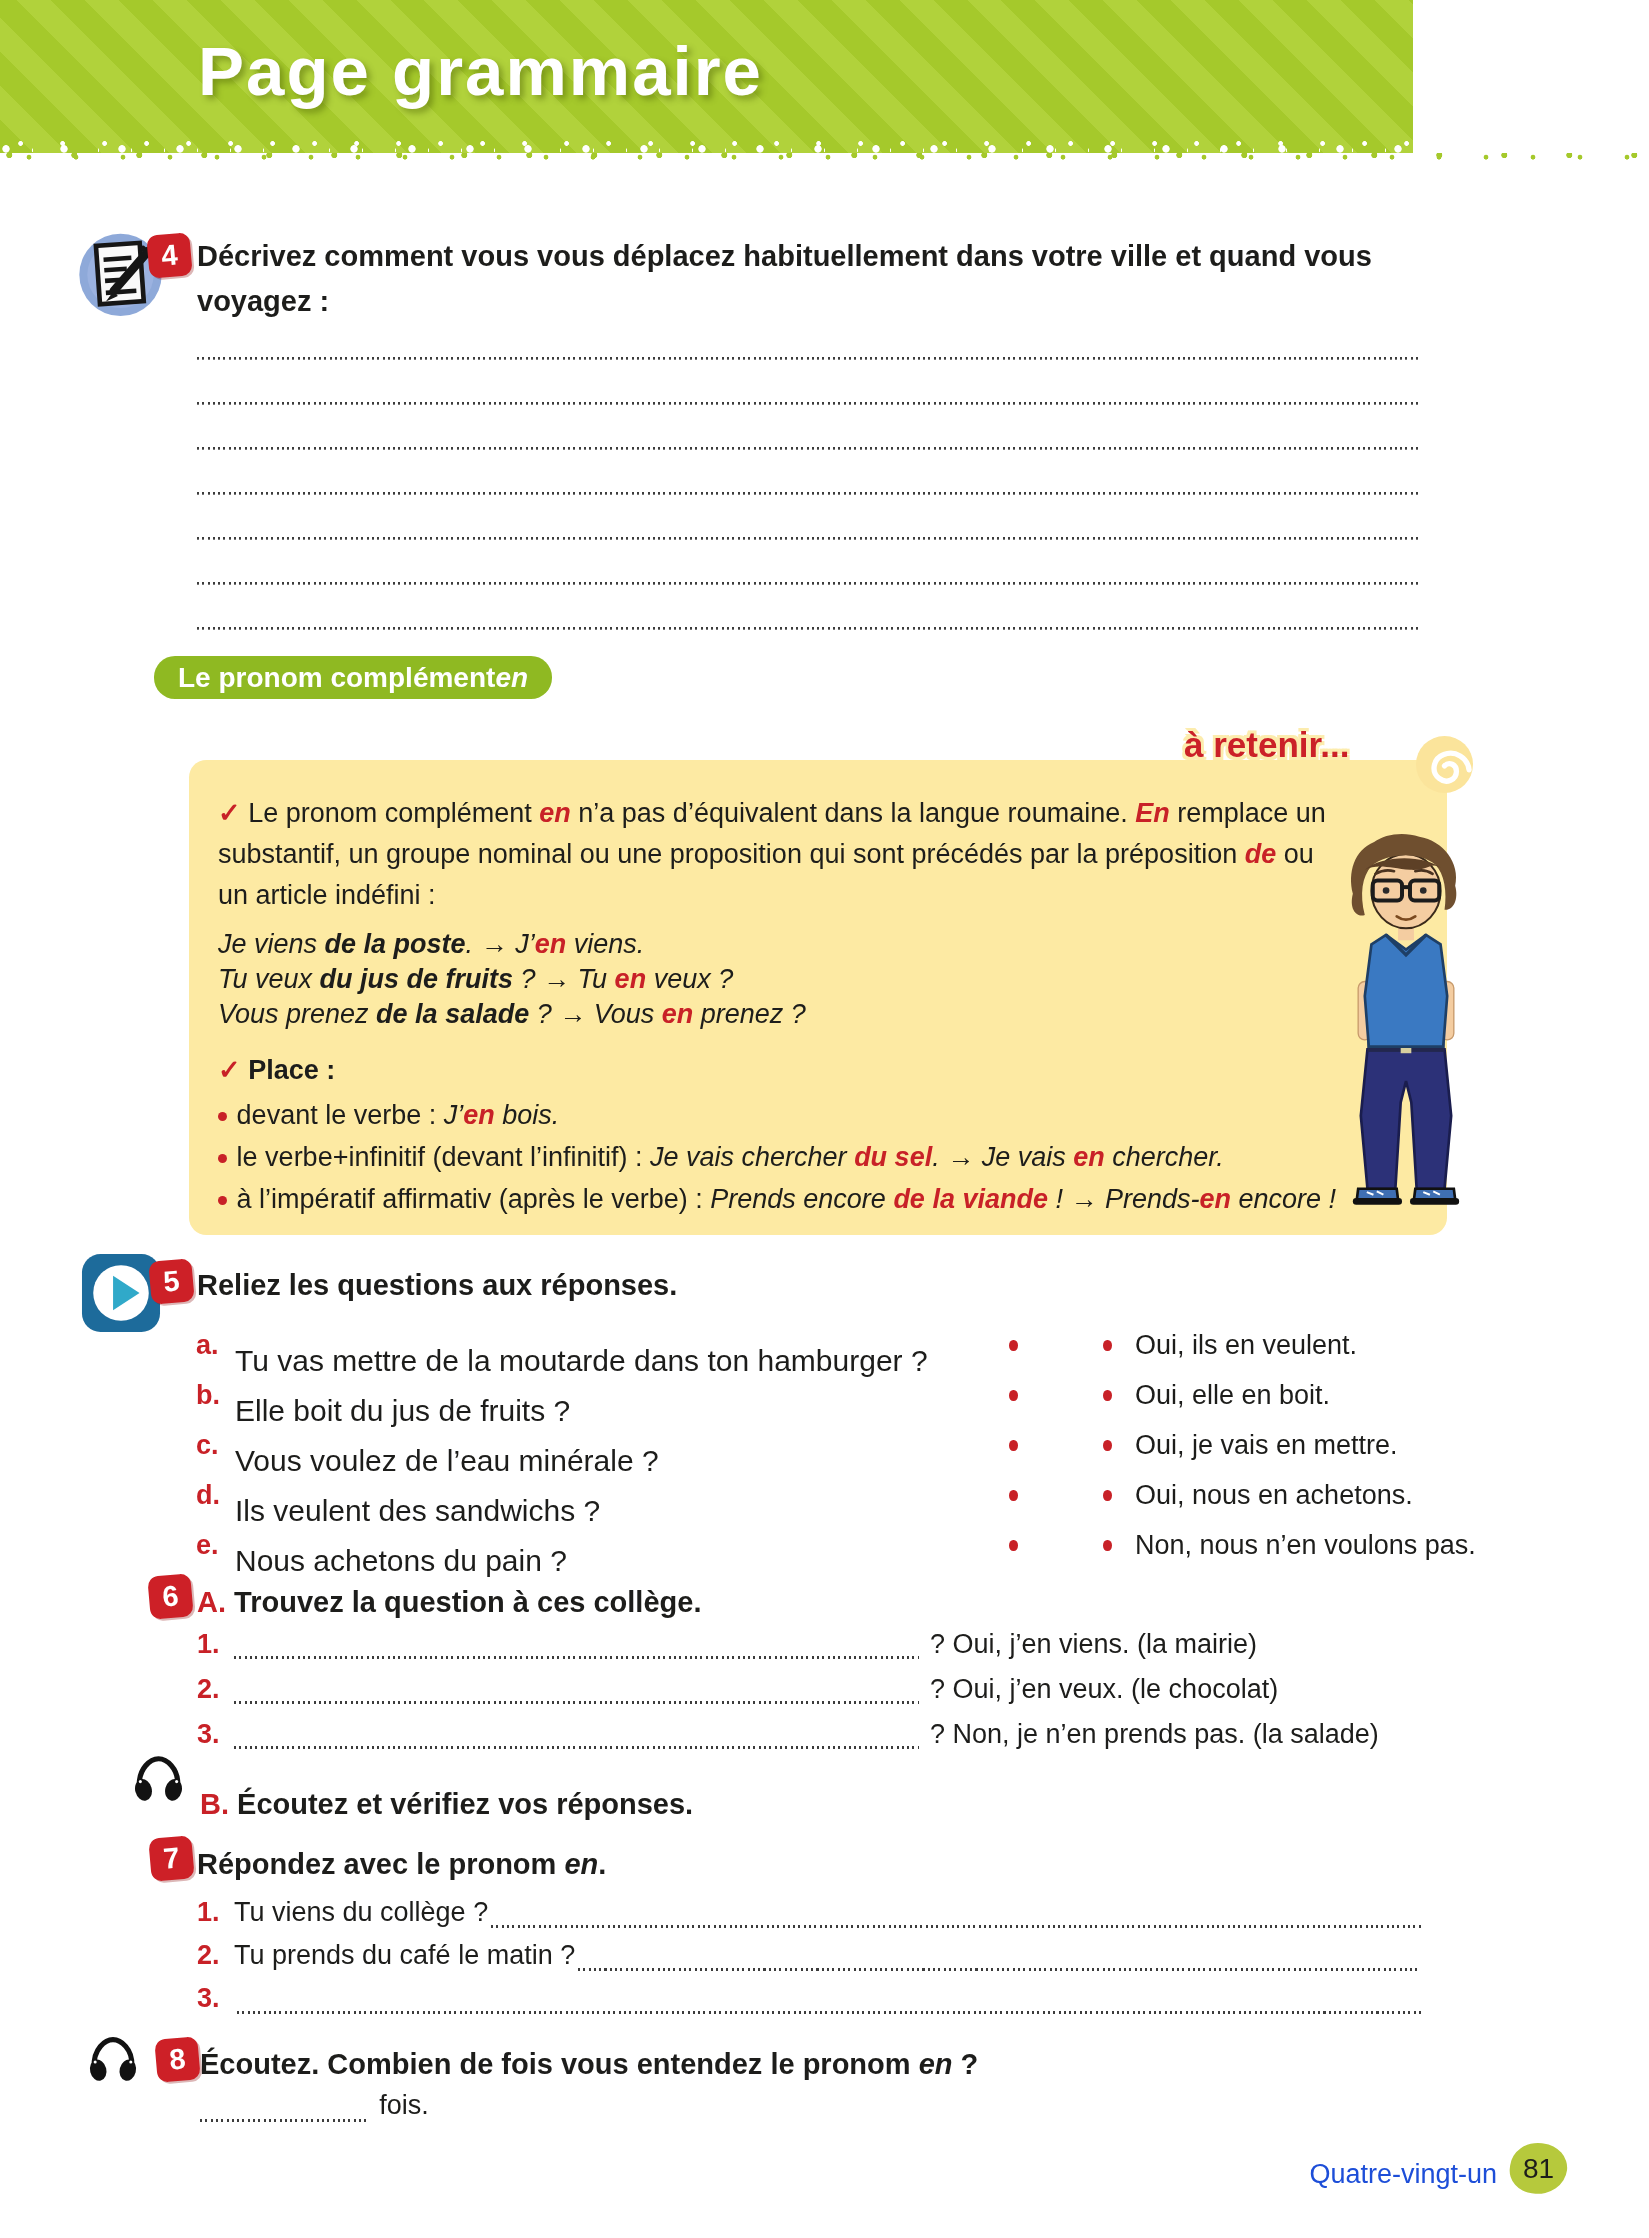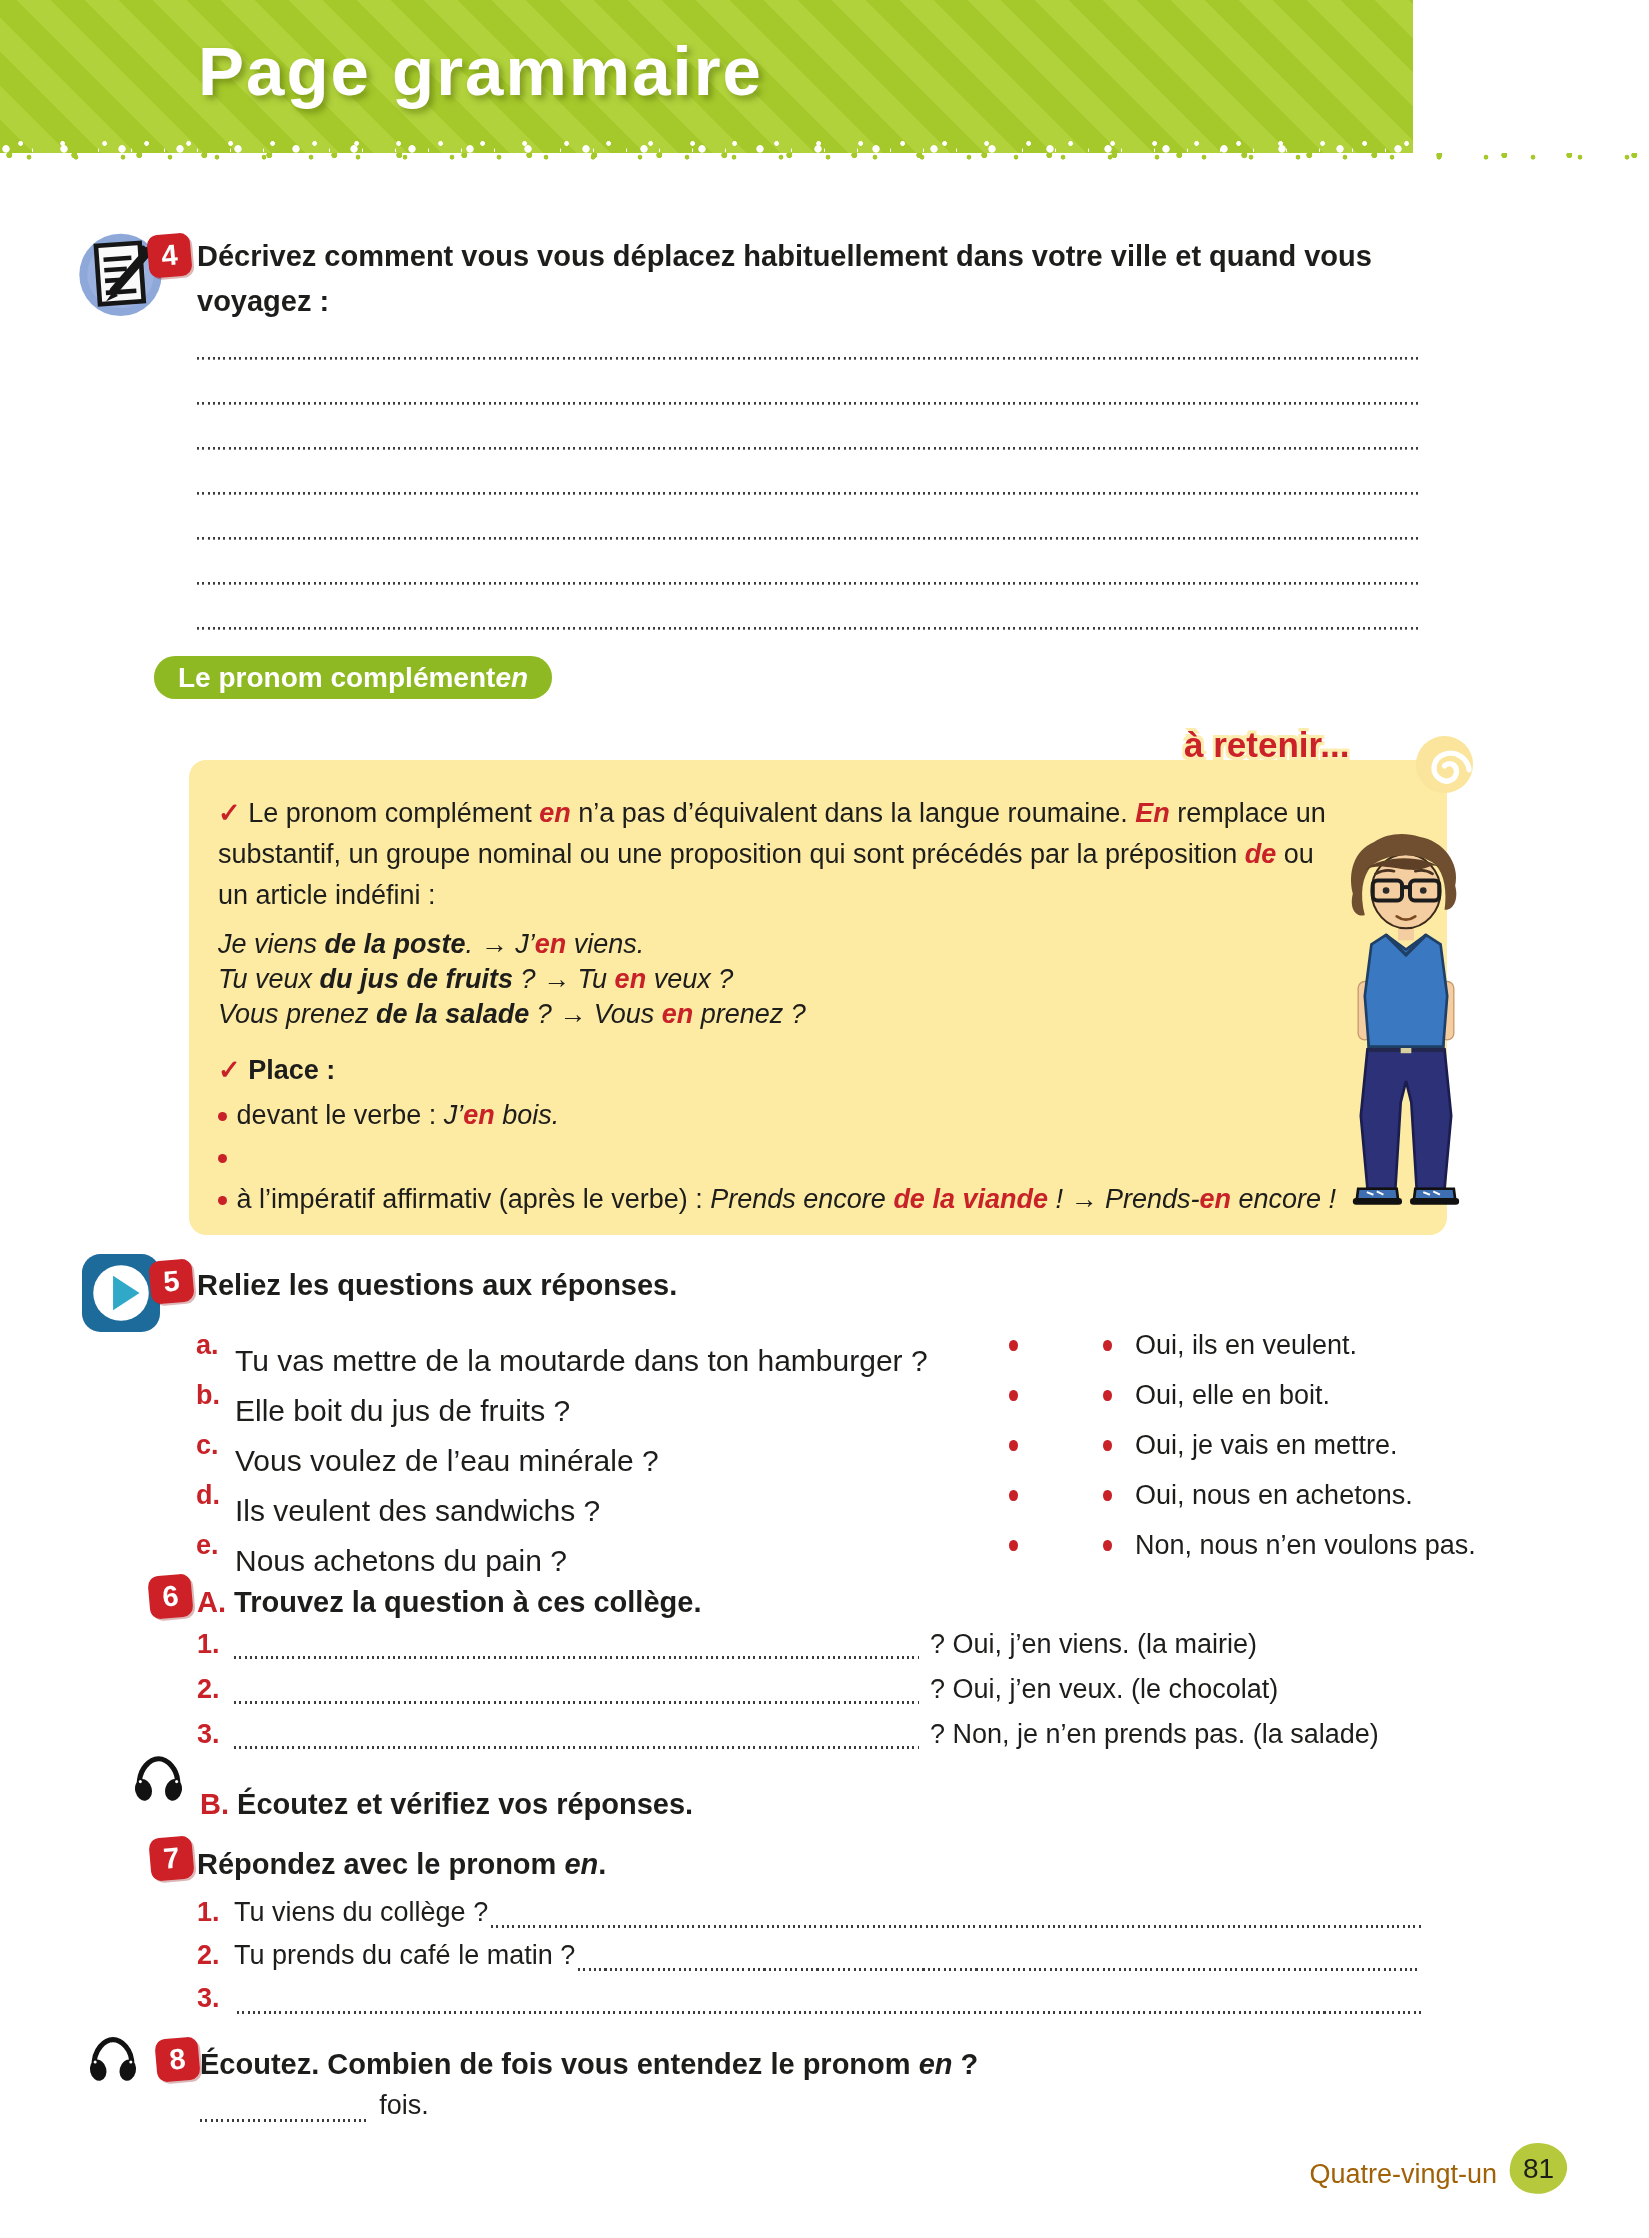--- a/index.html
+++ b/index.html
@@ -97,21 +97,21 @@
 
   
   .hp-8{position:absolute;left:85px;top:2030px;width:56px;height:60px}
   .badge-8{left:156px;top:2038px}
   .ex8-title{left:200px;top:2048px}
   .ex8-answer{position:absolute;left:200px;top:2090px;width:466px;display:flex;align-items:flex-start}
   .ex8-fill{width:170px;margin-top:29px}
   .ex8-suf{font-size:27px;margin-left:9.3px}
 
   
-  .footer-label{position:absolute;left:1131px;top:2159px;width:366px;text-align:right;font-size:27px;color:#a16207}
+  .footer-label{position:absolute;left:1131px;top:2159px;width:366px;text-align:right;font-size:27px;color:#1d4ed8}
   .page-circle{position:absolute;left:1510px;top:2143px;width:57px;height:51px;background:#b6c93c;
     border-radius:52% 48% 55% 45%;transform:rotate(7deg);display:flex;align-items:center;justify-content:center}
   .page-num{font-size:28px;color:#1d1d1b;transform:rotate(-7deg)}
 </style>
 </head>
 <body>
 
 <div class="header">
   <div class="header-title">Page grammaire</div>
   <div class="grunge-top"></div>
@@ -166,21 +166,21 @@
       <div><span class="seg seg-i">Je viens </span><span class="seg seg-bi">de la poste</span><span class="seg seg-i">. </span><span class="seg seg-arr">→</span><span class="seg seg-i"> J’</span><span class="seg seg-rbi">en</span><span class="seg seg-i"> viens.</span></div>
       <div><span class="seg seg-i">Tu veux </span><span class="seg seg-bi">du jus de fruits</span><span class="seg seg-i"> ? </span><span class="seg seg-arr">→</span><span class="seg seg-i"> Tu </span><span class="seg seg-rbi">en</span><span class="seg seg-i"> veux ?</span></div>
       <div><span class="seg seg-i">Vous prenez </span><span class="seg seg-bi">de la salade</span><span class="seg seg-i"> ? </span><span class="seg seg-arr">→</span><span class="seg seg-i"> Vous </span><span class="seg seg-rbi">en</span><span class="seg seg-i"> prenez ?</span></div>
     </div>
     <div class="rb-place"><span class="seg seg-rb">✓ </span><span class="seg seg-b">Place :</span></div>
     <div class="rb-bullets">
       <div class="rb-bullet-row">
         <span class="bullet-dot"></span><span><span class="seg">devant le verbe : </span><span class="seg seg-i">J’</span><span class="seg seg-rbi">en</span><span class="seg seg-i"> bois.</span></span>
       </div>
       <div class="rb-bullet-row">
-        <span class="bullet-dot"></span>
+        <span class="bullet-dot"></span><span><span class="seg">le verbe+infinitif (devant l’infinitif) : </span><span class="seg seg-i">Je vais chercher </span><span class="seg seg-rbi">du sel</span><span class="seg seg-i">. </span><span class="seg seg-arr">→</span><span class="seg seg-i"> Je vais </span><span class="seg seg-rbi">en</span><span class="seg seg-i"> chercher.</span></span>
       </div>
       <div class="rb-bullet-row">
         <span class="bullet-dot"></span><span><span class="seg">à l’impératif affirmativ (après le verbe) : </span><span class="seg seg-i">Prends encore </span><span class="seg seg-rbi">de la viande</span><span class="seg seg-i"> ! </span><span class="seg seg-arr">→</span><span class="seg seg-i"> Prends-</span><span class="seg seg-rbi">en</span><span class="seg seg-i"> encore !</span></span>
       </div>
     </div>
   </div>
 </div>
 <div class="boy">
   <svg viewBox="0 0 228 578" width="152" height="384">
 

